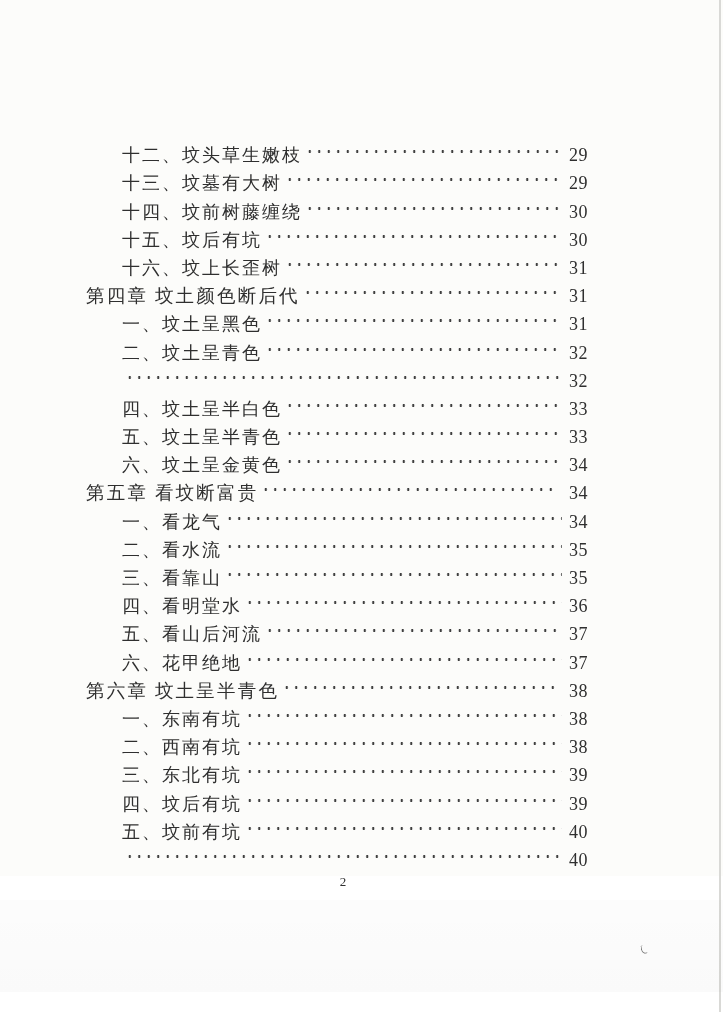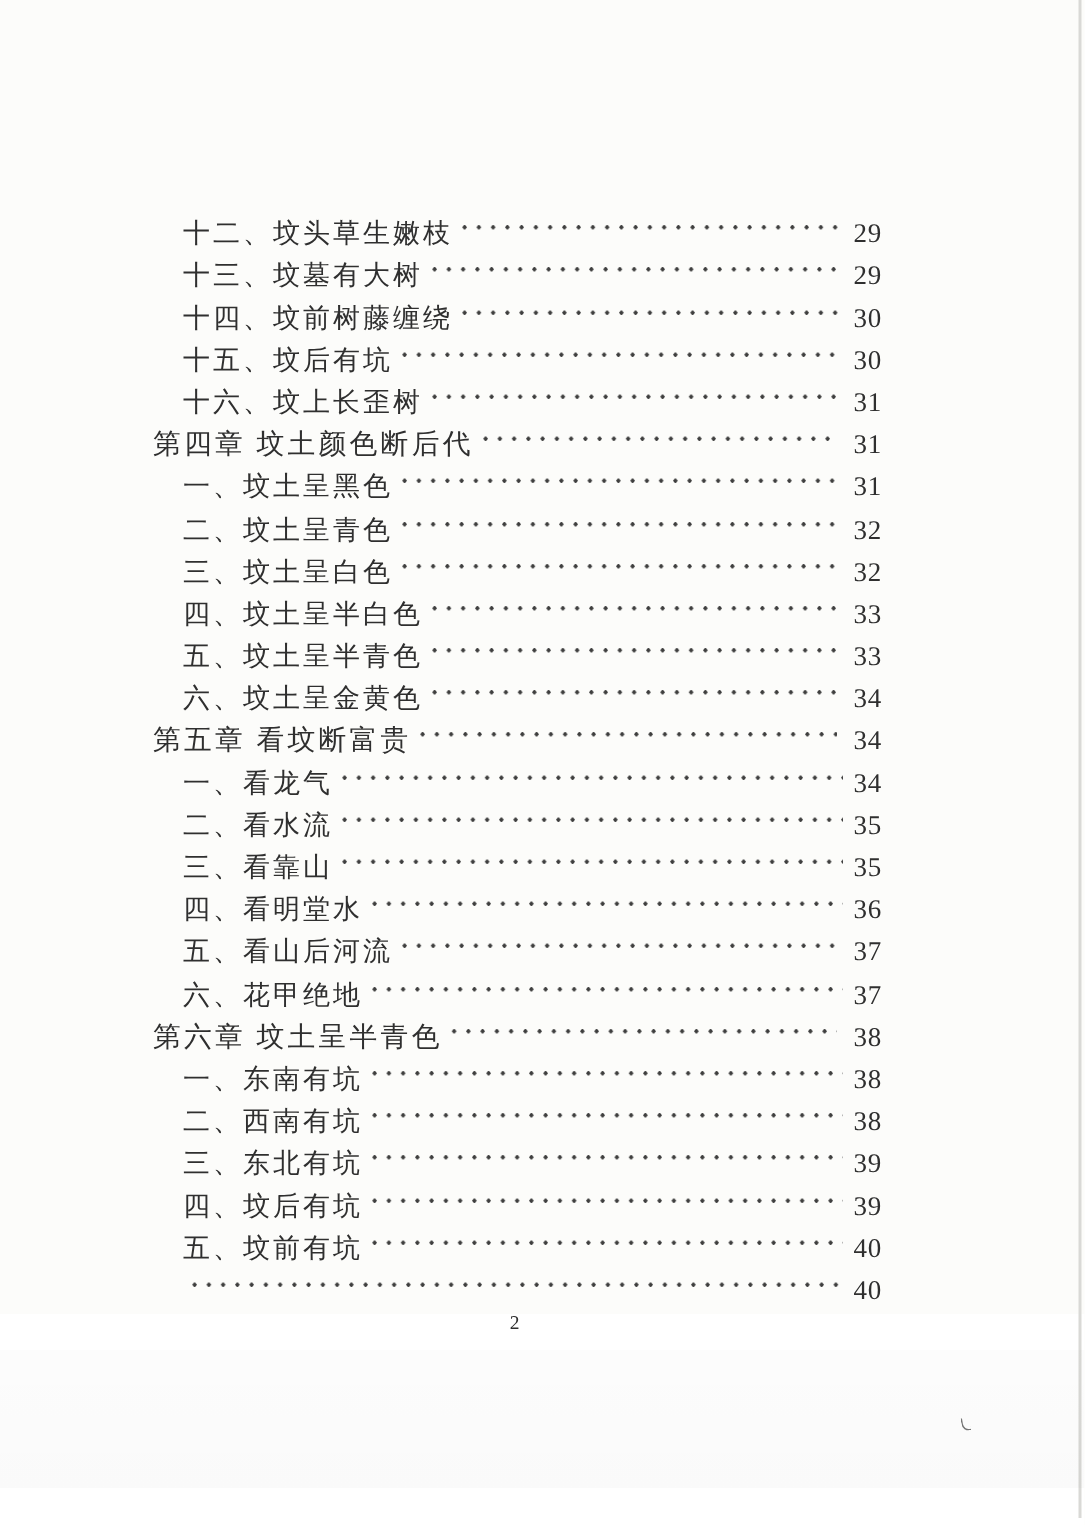--- a/index.html
+++ b/index.html
@@ -38,21 +38,20 @@
   .row.item {
     padding-left: 36px;
   }
   .row .label {
     letter-spacing: 2px;
     flex: 0 0 auto;
   }
   .row.chapter .label {
     font-size: 18.5px;
     letter-spacing: 2.2px;
-    margin-left: 16px;
   }
   
   .dots {
     flex: 1 1 auto;
     height: 28.2px;
     position: relative;
     margin: 0 7px 0 3px;
     overflow: hidden;
   }
   .dots::after {
@@ -165,21 +164,20 @@
       <span class="pagenum">31</span>
     </div>
 
     <div class="row item">
       <span class="label">二、坟土呈青色</span>
       <span class="dots"></span>
       <span class="pagenum">32</span>
     </div>
 
     <div class="row item">
-      <span class="label">三、坟土呈白色</span>
       <span class="dots"></span>
       <span class="pagenum">32</span>
     </div>
 
     <div class="row item">
       <span class="label">四、坟土呈半白色</span>
       <span class="dots"></span>
       <span class="pagenum">33</span>
     </div>
 

